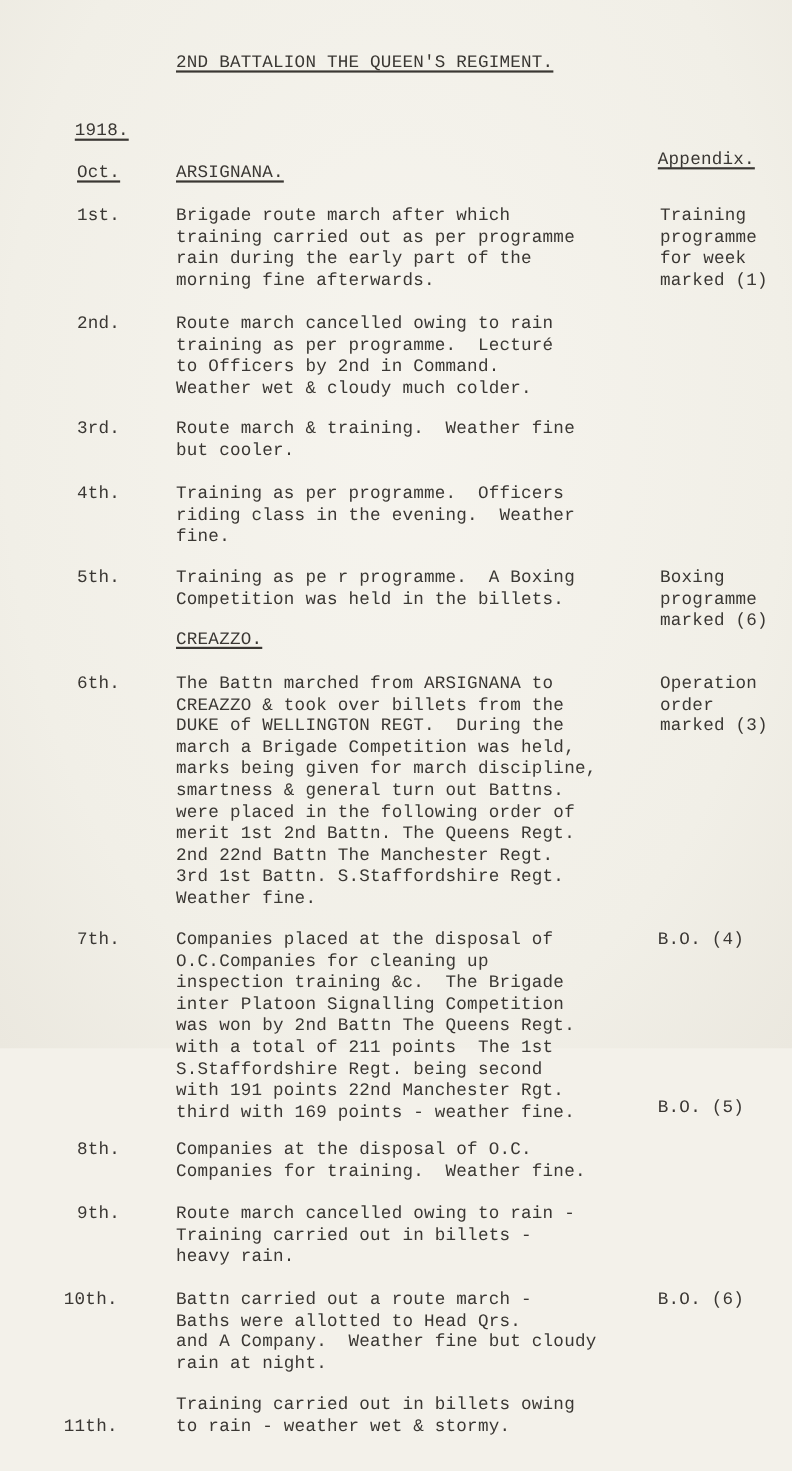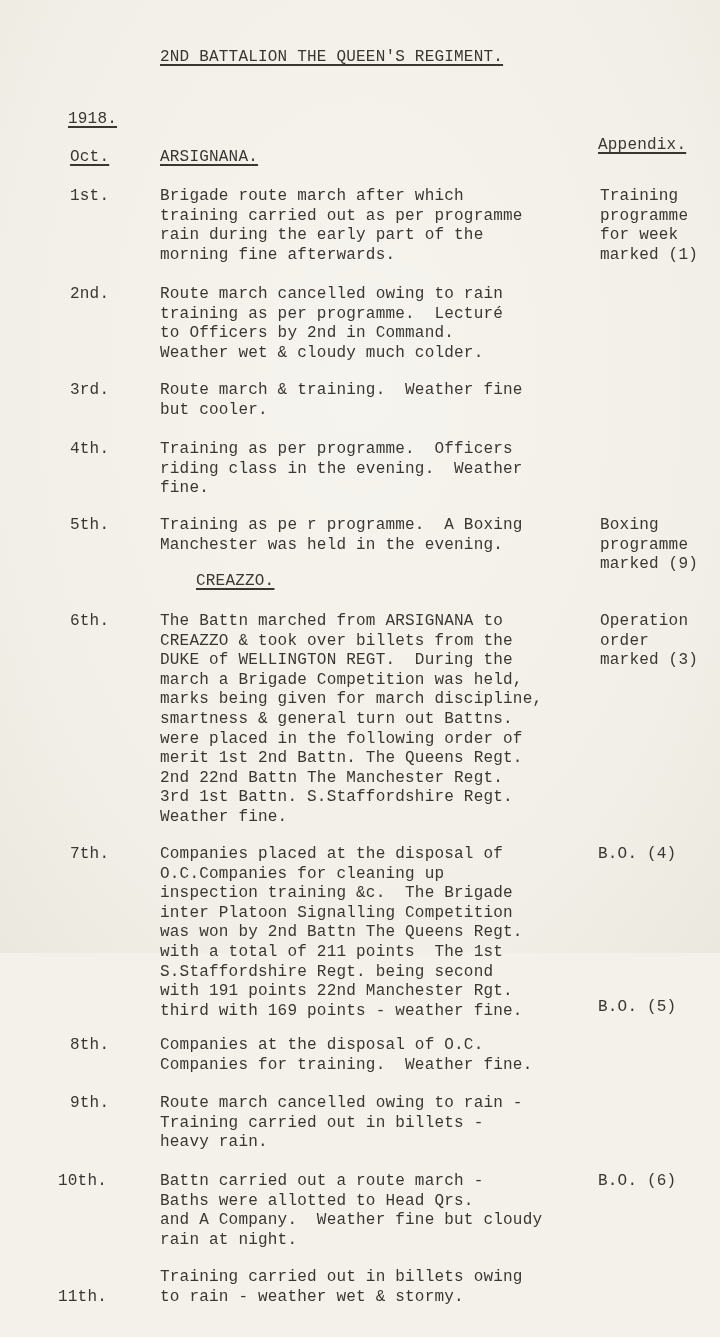--- a/index.html
+++ b/index.html
@@ -25,21 +25,21 @@
 </head>
 <body>
 
 <div class="page">
   <div class="abs ul title">2ND BATTALION THE QUEEN'S REGIMENT.</div>
   <div class="abs ul year">1918.</div>
   <div class="abs ul month">Oct.</div>
   <div class="abs ul apphead">Appendix.</div>
   <div id="places">
       <div class="abs ul" style="left: 160px; top: 148px;">ARSIGNANA.</div>
-      <div class="abs ul" style="left: 160px; top: 572px; margin-left: 36px;">CREAZZO.</div>
+      <div class="abs ul" style="left: 160px; top: 572px;">CREAZZO.</div>
     </div>
   <div id="entries">
       <div>
         <div class="abs date" style="left: 70px; top: 187px;">1st.</div>
         <div class="abs body" style="top: 187px;">Brigade route march after which
 training carried out as per programme
 rain during the early part of the
 morning fine afterwards.</div>
         <div class="abs app" style="left: 600px; top: 187px;">Training
 programme
@@ -60,24 +60,24 @@
       </div>
       <div>
         <div class="abs date" style="left: 70px; top: 440px;">4th.</div>
         <div class="abs body" style="top: 440px;">Training as per programme.  Officers
 riding class in the evening.  Weather
 fine.</div>
       </div>
       <div>
         <div class="abs date" style="left: 70px; top: 516px;">5th.</div>
         <div class="abs body" style="top: 516px;">Training as pe r programme.  A Boxing
-Manchester was held in the evening.</div>
+Competition was held in the billets.</div>
         <div class="abs app" style="left: 600px; top: 516px;">Boxing
 programme
-marked (9)</div>
+marked (6)</div>
       </div>
       <div>
         <div class="abs date" style="left: 70px; top: 612px;">6th.</div>
         <div class="abs body" style="top: 612px;">The Battn marched from ARSIGNANA to
 CREAZZO &amp; took over billets from the
 DUKE of WELLINGTON REGT.  During the
 march a Brigade Competition was held,
 marks being given for march discipline,
 smartness &amp; general turn out Battns.
 were placed in the following order of

